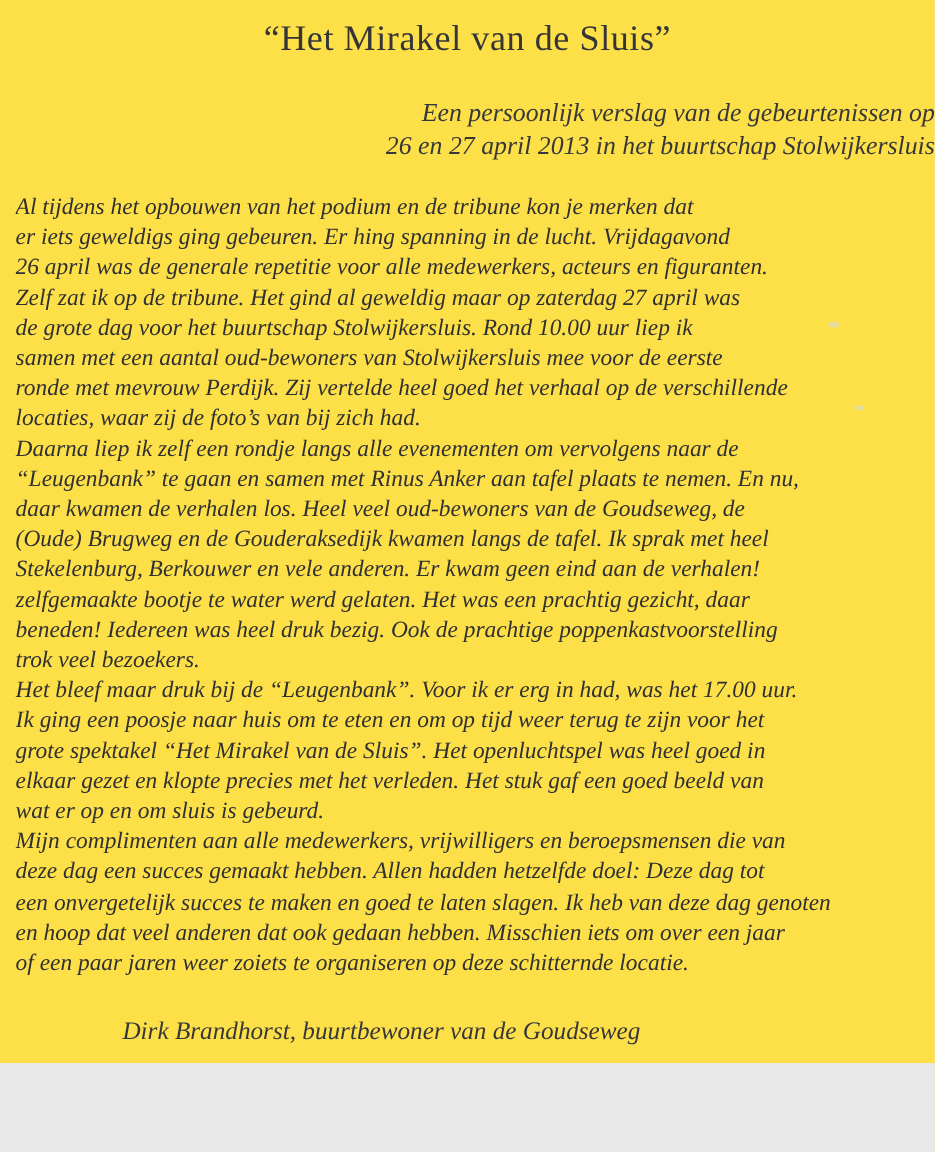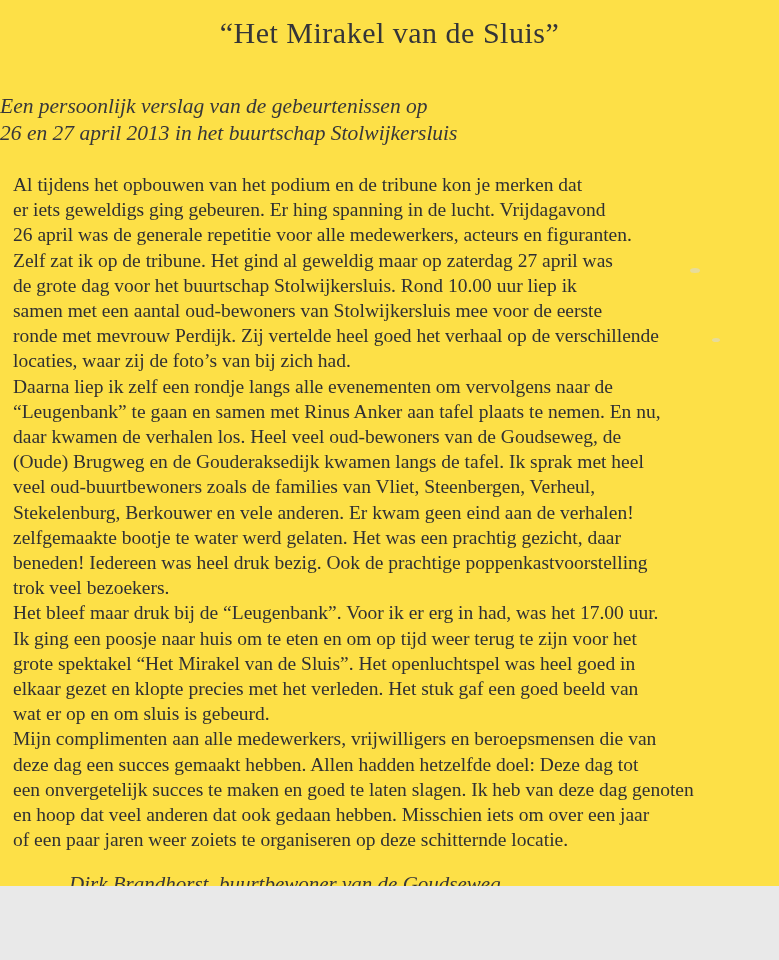--- a/index.html
+++ b/index.html
@@ -19,42 +19,43 @@
   }
   .title {
     margin-top: 16px;
     text-align: center;
     font-size: 30px;
     font-weight: 400;
     letter-spacing: 0.5px;
     color: #353538;
   }
   .subtitle {
-    margin-top: 43px;
-    text-align: left;
+    margin-top: 31px;
+    text-align: right;
     font-style: italic;
     font-size: 21.5px;
     line-height: 27px;
     color: #37373a;
   }
   .body-text {
     margin-top: 25px;
     padding-left: 13px;
     padding-right: 20px;
     font-size: 19.5px;
     line-height: 25.2px;
     color: #303033;
+    font-style: italic;
   }
   .body-text .line {
     white-space: nowrap;
     overflow: hidden;
   }
   .signature {
-    margin-top: 20px;
-    padding-left: 69px;
+    margin-top: 32px;
+    padding-left: 102px;
     font-style: italic;
     font-size: 21px;
     color: #37373a;
   }
   
   .scan-speck {
     position: absolute;
     background: #d8d8d4;
     border-radius: 50%;
     opacity: 0.6;
@@ -78,21 +79,20 @@
     <div class="line">26 april was de generale repetitie voor alle medewerkers, acteurs en figuranten.</div>
     <div class="line">Zelf zat ik op de tribune. Het gind al geweldig maar op zaterdag 27 april was</div>
     <div class="line">de grote dag voor het buurtschap Stolwijkersluis. Rond 10.00 uur liep ik</div>
     <div class="line">samen met een aantal oud-bewoners van Stolwijkersluis mee voor de eerste</div>
     <div class="line">ronde met mevrouw Perdijk. Zij vertelde heel goed het verhaal op de verschillende</div>
     <div class="line">locaties, waar zij de foto’s van bij zich had.</div>
     <div class="line">Daarna liep ik zelf een rondje langs alle evenementen om vervolgens naar de</div>
     <div class="line">“Leugenbank” te gaan en samen met Rinus Anker aan tafel plaats te nemen. En nu,</div>
     <div class="line">daar kwamen de verhalen los. Heel veel oud-bewoners van de Goudseweg, de</div>
     <div class="line">(Oude) Brugweg en de Gouderaksedijk kwamen langs de tafel. Ik sprak met heel</div>
-    <div class="line">veel oud-buurtbewoners zoals de families van Vliet, Steenbergen, Verheul,</div>
     <div class="line">Stekelenburg, Berkouwer en vele anderen. Er kwam geen eind aan de verhalen!</div>
     <div class="line">zelfgemaakte bootje te water werd gelaten. Het was een prachtig gezicht, daar</div>
     <div class="line">beneden! Iedereen was heel druk bezig. Ook de prachtige poppenkastvoorstelling</div>
     <div class="line">trok veel  bezoekers.</div>
     <div class="line">Het bleef maar druk bij de “Leugenbank”. Voor ik er erg in had, was het 17.00 uur.</div>
     <div class="line">Ik ging een poosje naar huis om te eten en om op tijd weer terug te zijn voor het</div>
     <div class="line">grote spektakel “Het Mirakel van de Sluis”. Het openluchtspel was heel goed in</div>
     <div class="line">elkaar gezet en klopte precies met het verleden. Het stuk gaf een goed beeld van</div>
     <div class="line">wat er op en om sluis is gebeurd.</div>
     <div class="line">Mijn complimenten aan alle medewerkers, vrijwilligers en beroepsmensen die van</div>

